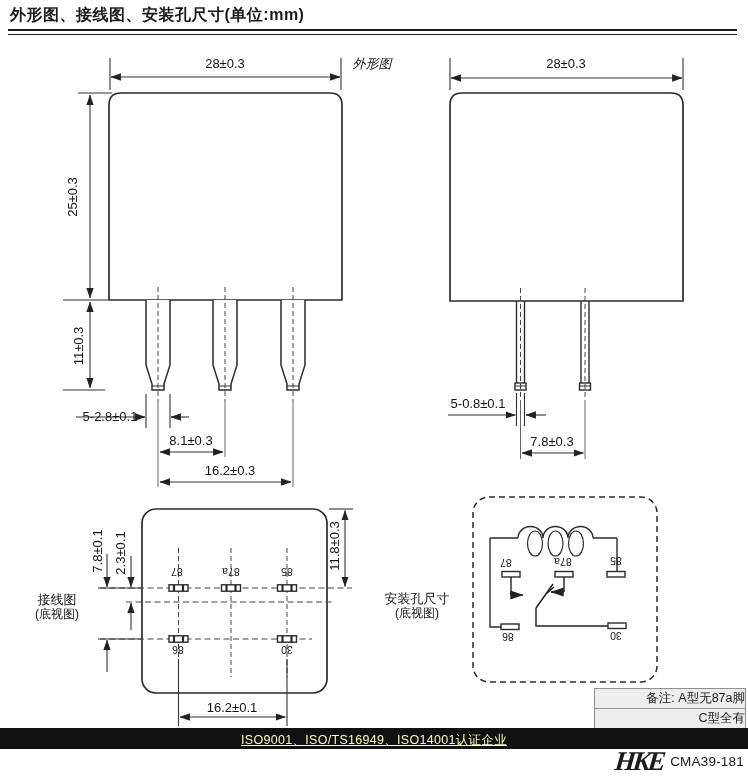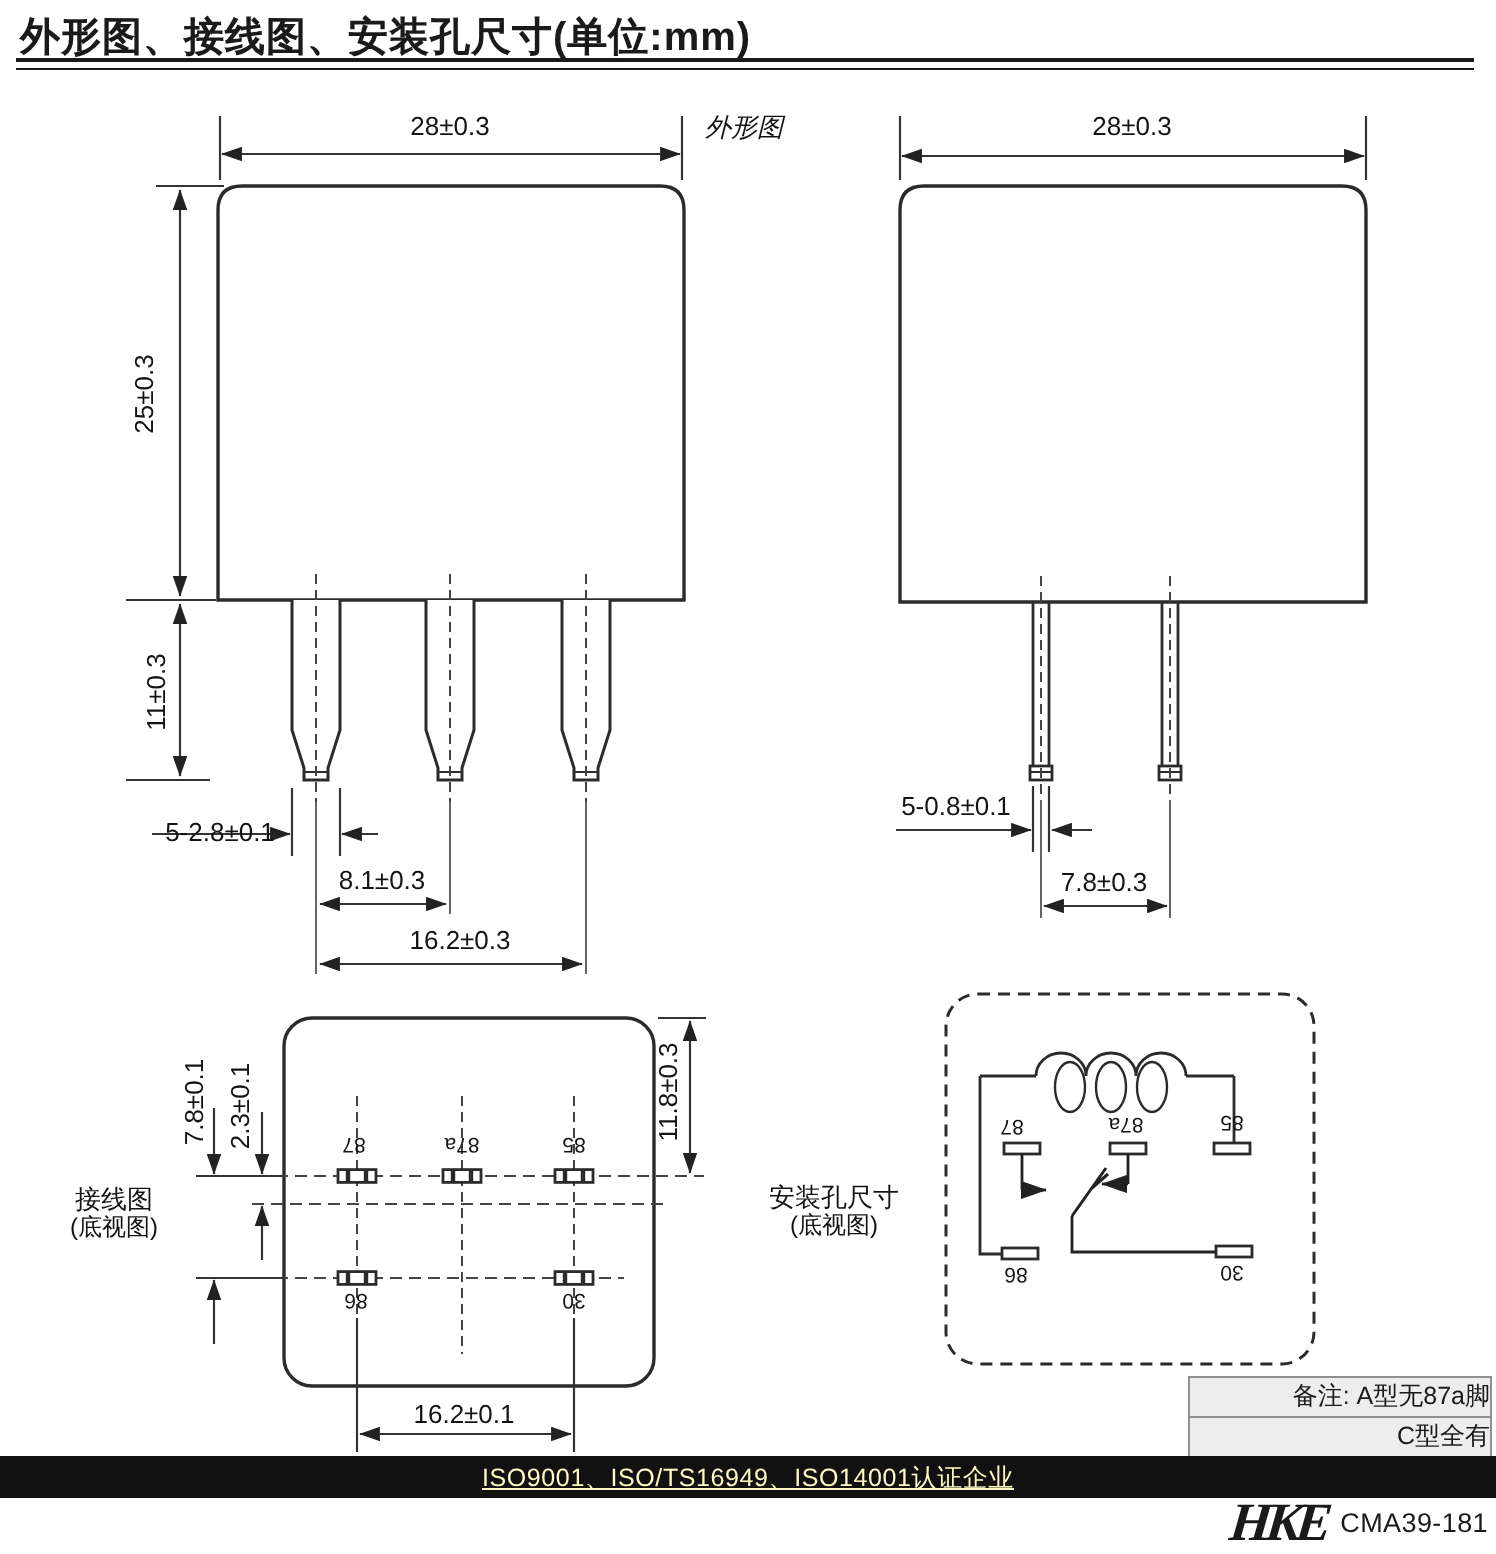--- a/index.html
+++ b/index.html
@@ -1,21 +1,21 @@
 <!DOCTYPE html>
 <html><head>
 <meta charset="utf-8">
 <style>
   html,body{margin:0;padding:0;background:#fff;}
   .sheet{
     position:relative;width:748px;height:777px;background:#fff;overflow:hidden;
     font-family:"Liberation Sans", sans-serif;color:#1a1a1a;
   }
   .title{
-    position:absolute;left:10px;top:5px;font-size:20px;font-weight:600;
+    position:absolute;left:10px;top:5px;font-size:16px;font-weight:600;
     letter-spacing:.5px;white-space:nowrap;text-align:center;
   }
   .rule{
     position:absolute;left:8px;top:29px;width:729px;height:2.5px;
     border-top:2.5px solid #1a1a1a;border-bottom:1.5px solid #1a1a1a;
   }
   svg.lineart{position:absolute;left:0;top:0;}
   .lbl{
     position:absolute;transform:translate(-50%,-50%);
     font-size:13px;white-space:nowrap;color:#141414;

